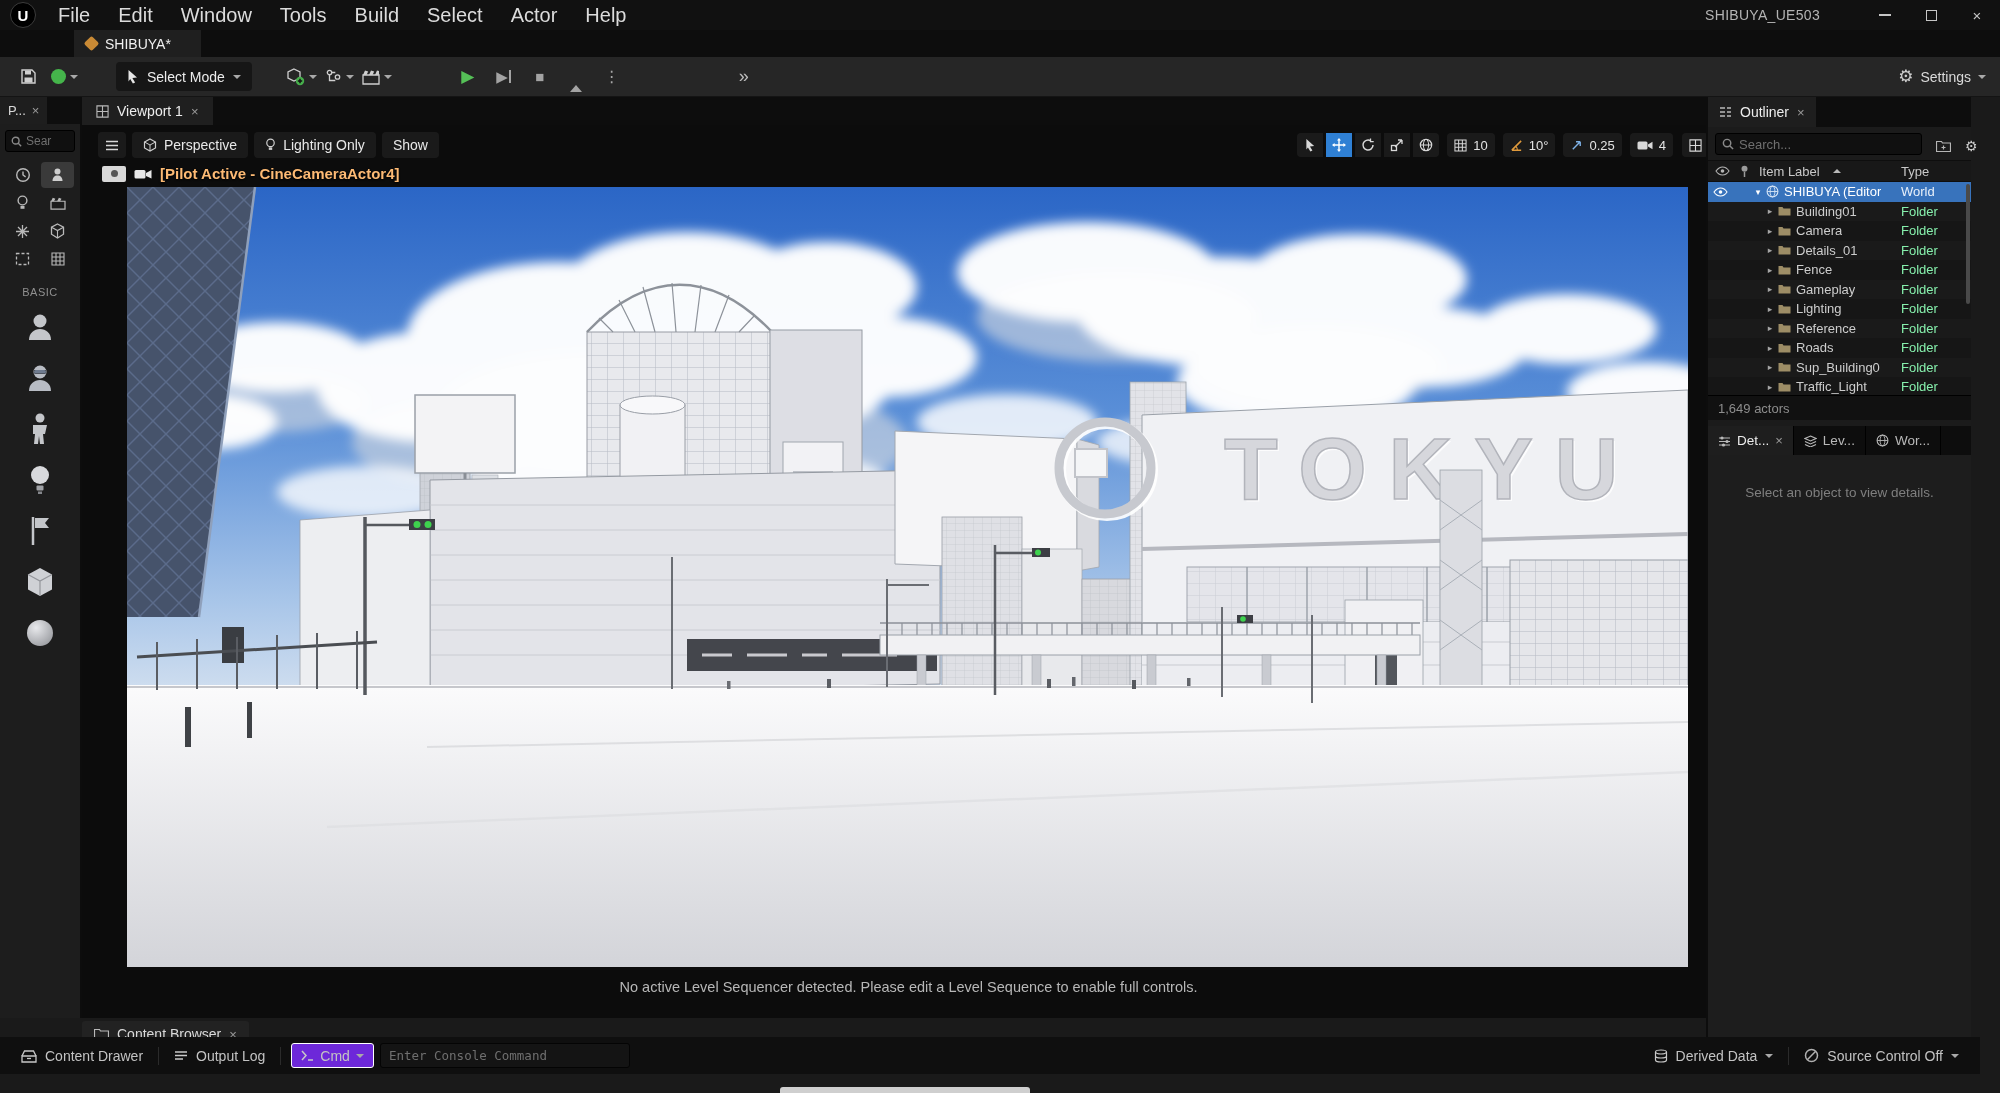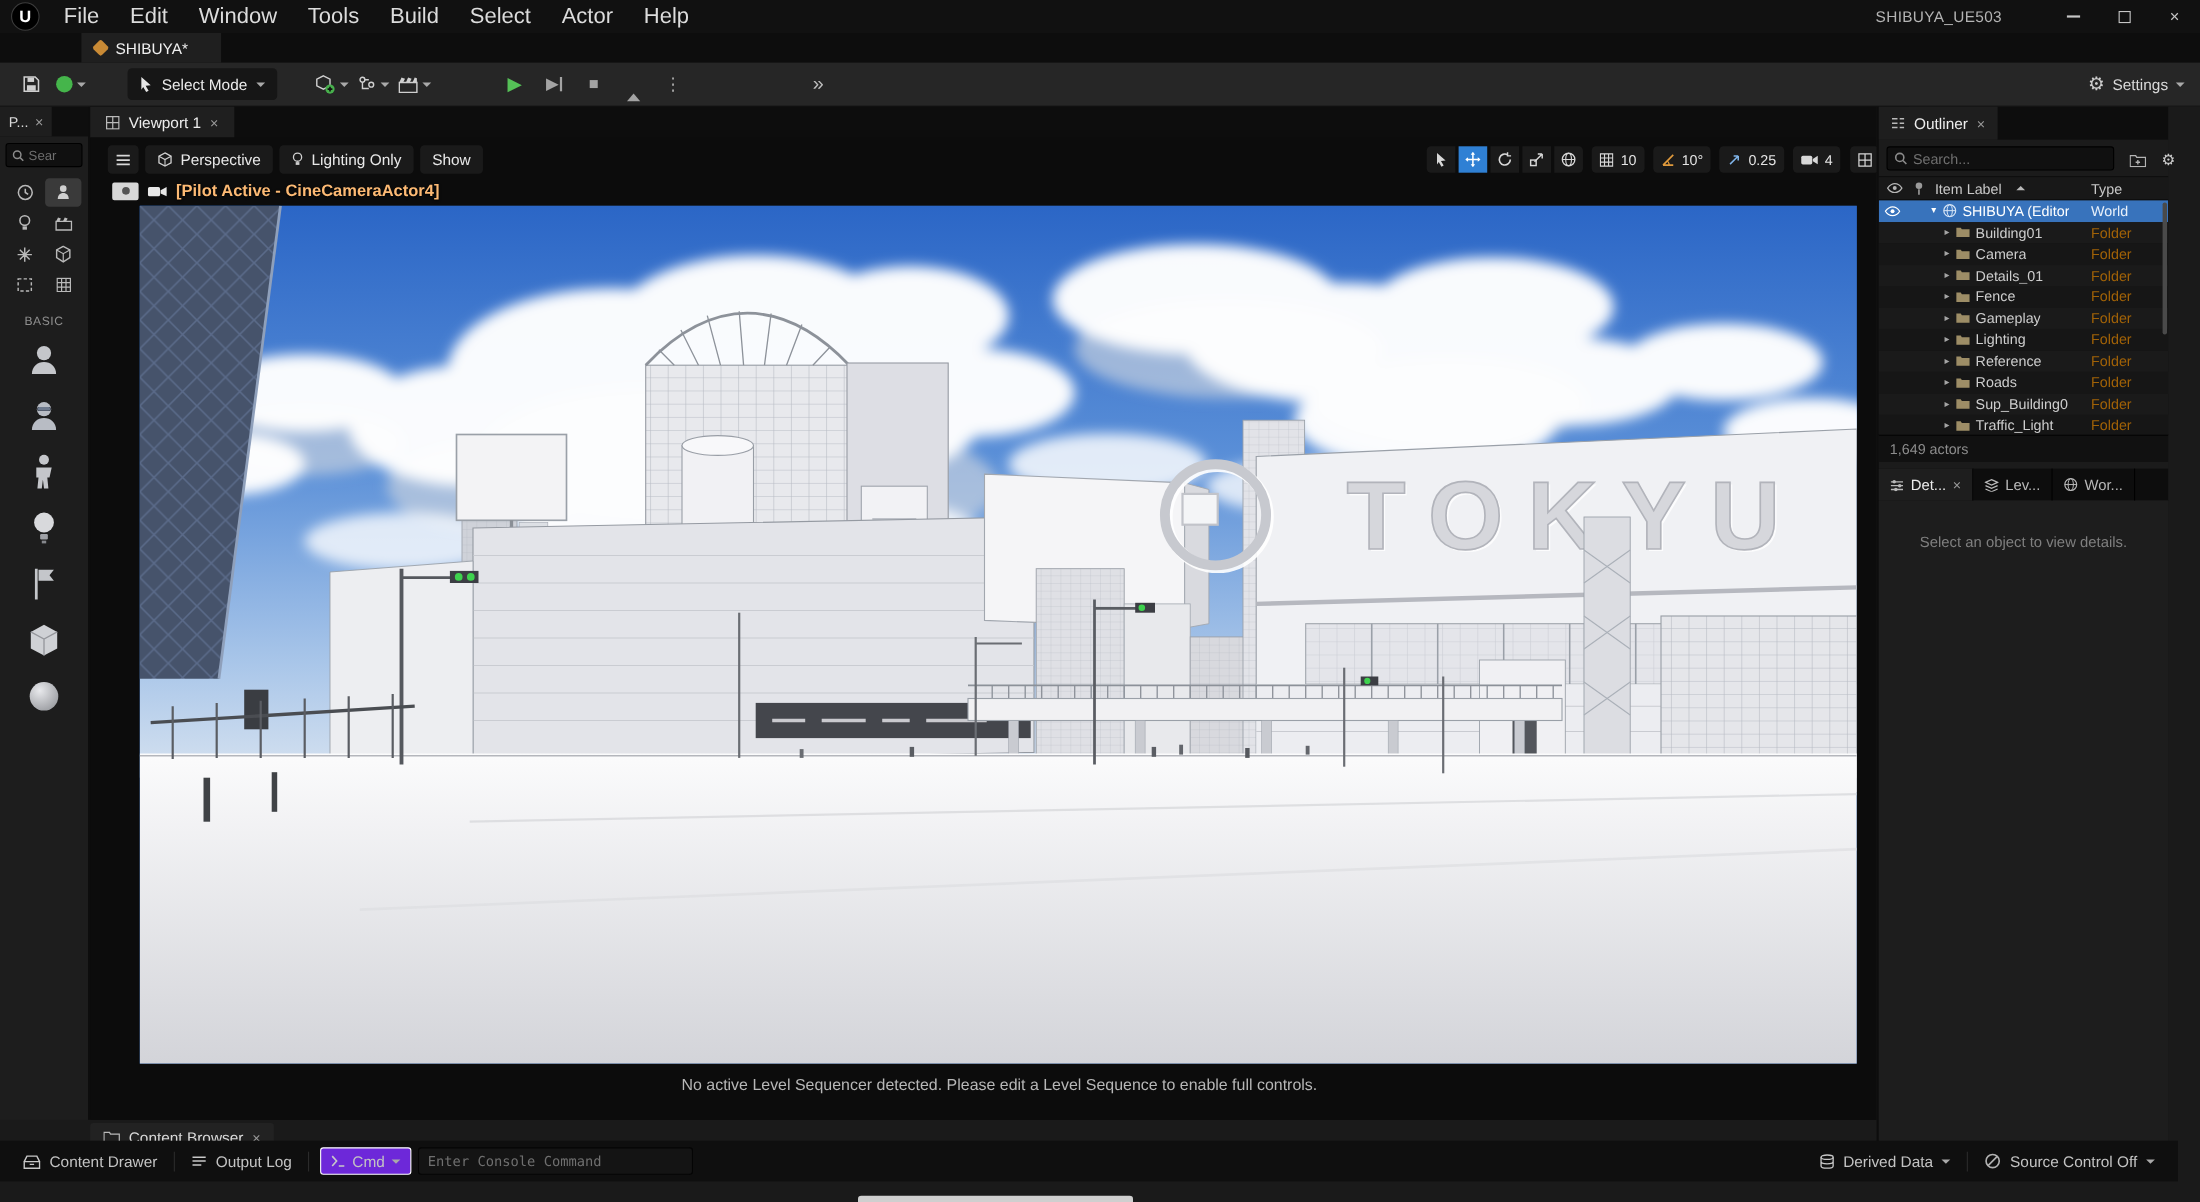--- a/index.html
+++ b/index.html
@@ -83,21 +83,21 @@
 .ol-row{height:19.5px;display:flex;align-items:center;font-size:13px;color:#cdcdcd;position:relative}
 .ol-row:nth-child(even){background:#1a1a1a}
 .ol-row.sel{background:#3873bc;color:#fff}
 .ol-row.sel .ol-type{color:#e8f0fa}
 .ol-eye{width:24px;display:flex;justify-content:center;align-items:center}
 .ol-caret{font-size:9px;color:#a5a5a5;width:12px;text-align:center}
 .ol-row.sel .ol-caret{color:#fff}
 .ind-w{margin-left:20px}.ind-f{margin-left:32px}
 .ol-ficon{margin:0 5px 0 2px;display:flex}
 .ol-label{white-space:nowrap;overflow:hidden;max-width:100px}
-.ol-type{position:absolute;left:193px;color:#a16207}
+.ol-type{position:absolute;left:193px;color:#86efac}
 .ol-scroll{position:absolute;right:1px;top:2px;width:4px;height:120px;background:#4a4a4a;border-radius:2px}
 .ol-status{height:25px;display:flex;align-items:center;padding:0 10px;background:#111;color:#8d8d8d;font-size:13px;border-top:1px solid #000}
 .dt-tabrow{height:29px;background:#0d0d0d;display:flex;margin-top:6px}
 .dt-tab{display:flex;align-items:center;gap:6px;padding:0 10px;font-size:13.5px;color:#b9b9b9;border-right:1px solid #000}
 .dt-tab.active{background:#1e1e1e;color:#ececec}
 .dt-body{height:597px;background:#1d1d1d;text-align:center;padding-top:30px;color:#7f7f7f;font-size:13.5px}
 
 .cb-row{position:absolute;left:82px;top:1021px;height:26px;display:flex}
 .cb-tab{display:flex;align-items:center;gap:8px;padding:0 12px;background:#222;color:#d9d9d9;font-size:14px;border-radius:3px 3px 0 0}
 

